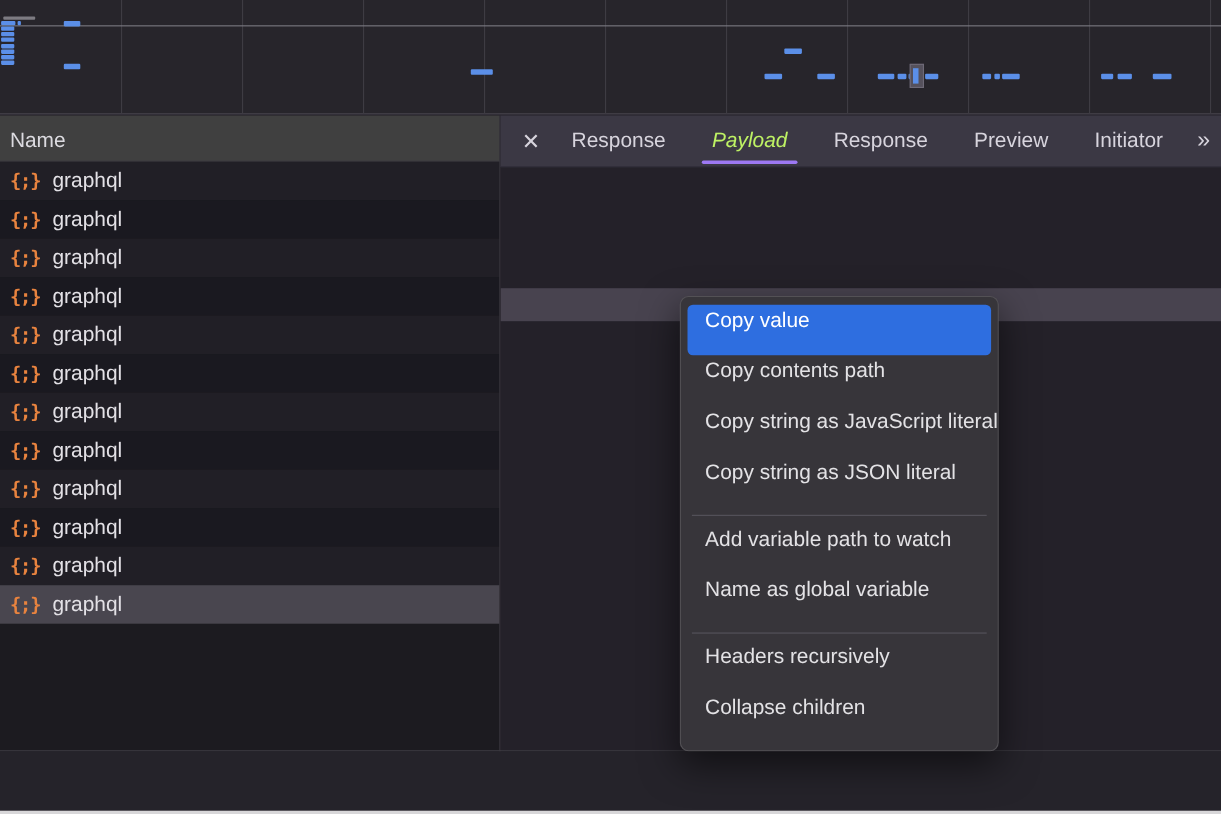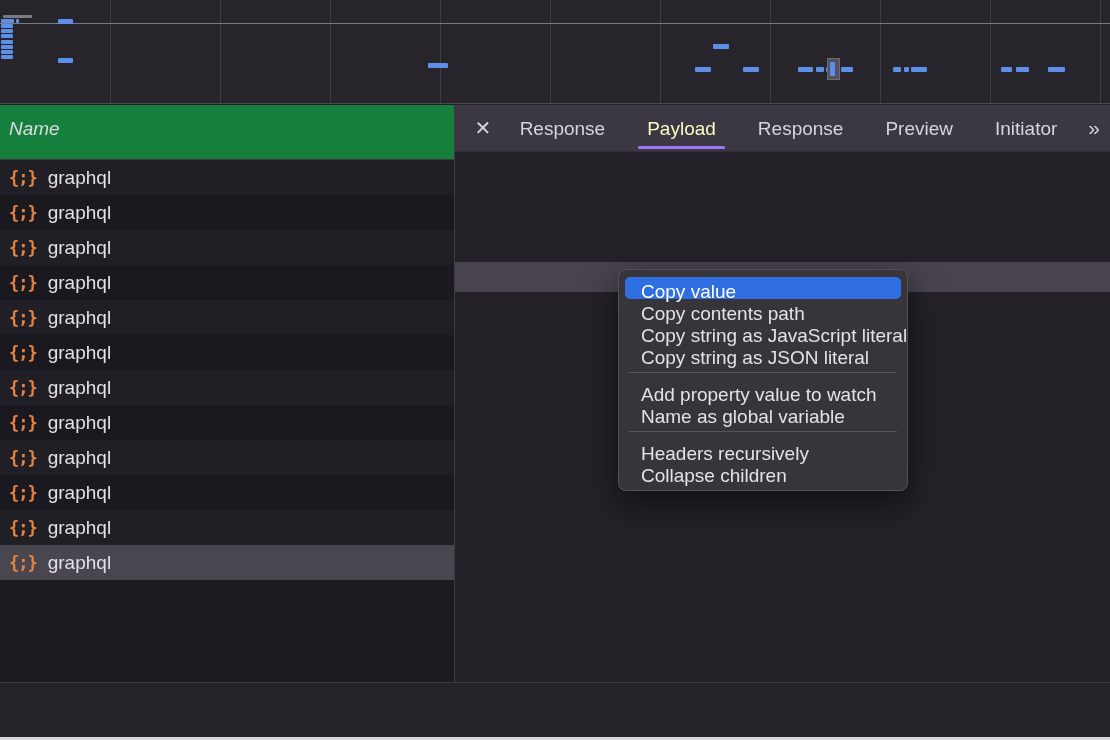--- a/index.html
+++ b/index.html
@@ -14,37 +14,37 @@
   .hline { position:absolute; left:0; right:0; height:1px; background:#7b7982; }
   .ov-bar { position:absolute; border-radius:1px; }
   .ov-marker { position:absolute; background:#55515c; border:1px solid #6e6a77; }
   .ov-marker-bar { position:absolute; background:#5b8fe8; }
 
   
   .left-panel { position:absolute; left:0; top:105px; width:454px; height:577px; background:#1c1b20; }
   .v-divider { position:absolute; left:454px; top:105px; width:1px; height:632px; background:#3c3a41; }
   .right-panel { position:absolute; left:455px; top:105px; width:655px; height:577px; background:#242129; }
 
-  .name-header { height:55px; line-height:47px; padding-left:9px; color:#dcdbe0;
-                 font-size:19px; background:#15803d; border-bottom:1px solid #3c3a41;font-style:italic; }
+  .name-header { height:42px; line-height:47px; padding-left:9px; color:#dcdbe0;
+                 font-size:19px; background:#404040; border-bottom:1px solid #3c3a41; }
   .req-row { display:flex; align-items:center; height:35px; padding-left:9px; cursor:default; }
   .req-row.even { background:#211f26; }
   .req-row.odd  { background:#1a1920; }
   .req-row.selected { background:#49464f; }
   .req-icon { color:#e8833f; font-family:"DejaVu Sans Mono", monospace; font-size:17px;
               font-weight:bold; margin-right:11px; letter-spacing:-1px; }
   .req-label { color:#e3e1e6; font-size:19px; }
 
   
   .tab-bar { display:flex; align-items:center; height:47px; background:#3b3844;
              padding-left:18px; border-bottom:1px solid #312e3a; }
   .close-btn { color:#d7d4dd; font-size:20px; width:28px; text-align:center; cursor:pointer; }
   .tab { position:relative; height:47px; line-height:47px; padding:0 15px; margin-left:12px;
          color:#d7d4dd; font-size:19px; cursor:pointer; white-space:nowrap; }
-  .tab.active { color:#fef9c3; }
+  .tab.active { color:#bef264;font-style:italic; }
   .tab.active::after { content:""; position:absolute; left:6px; right:6px; bottom:3px;
                        height:3px; border-radius:2px; background:#9d78f3; }
   .overflow-btn { margin-left:6px; color:#d7d4dd; font-size:21px; padding:0 10px; cursor:pointer; }
 
   
   .payload-content { position:relative; width:655px; height:530px; overflow:hidden; }
   .p-row { position:absolute; left:0; right:0; height:30px; line-height:30px;
            white-space:pre; overflow:hidden; }
   .mono { font-family:"DejaVu Sans Mono", monospace; font-size:17px; }
   .section-row { top:11px; }
@@ -56,21 +56,21 @@
   
   .h-divider { position:absolute; left:0; top:682px; width:1110px; height:1px; background:#3c3a41; }
   .footer { position:absolute; left:0; top:683px; width:1110px; height:54px; background:#25232a; }
   .bottom-strip { position:absolute; left:0; top:737px; width:1110px; height:3px; background:#d8d7d9; }
 
   
   .context-menu { position:absolute; left:618px; top:269px; width:290px;
                   background:#37353a; border:1px solid rgba(255,255,255,0.14);
                   border-radius:8px; padding:7px 0;
                   box-shadow:0 12px 34px rgba(0,0,0,0.55); }
-  .menu-item { height:22px; line-height:29px; margin:0 6px; padding:0 16px;
+  .menu-item { height:46px; line-height:29px; margin:0 6px; padding:0 16px;
                border-radius:5px; color:#e3e2e5; font-size:19px; white-space:nowrap;
                cursor:default; }
   .menu-item.highlighted { background:#2e6ee0; color:#ffffff; }
   .menu-sep { height:1px; background:#56545c; margin:7px 10px; }
 </style>
 </head>
 <body>
 
 <div class="devtools">
 
@@ -217,20 +217,20 @@
   <div class="h-divider"></div>
   <div class="footer"></div>
   <div class="bottom-strip"></div>
 
   <div class="context-menu" id="context-menu">
       <div class="menu-item highlighted">Copy value</div>
       <div class="menu-item">Copy contents path</div>
       <div class="menu-item">Copy string as JavaScript literal</div>
       <div class="menu-item">Copy string as JSON literal</div>
       <div class="menu-sep"></div>
-      <div class="menu-item">Add property value to watch</div>
+      <div class="menu-item">Add variable path to watch</div>
       <div class="menu-item">Name as global variable</div>
       <div class="menu-sep"></div>
       <div class="menu-item">Headers recursively</div>
       <div class="menu-item">Collapse children</div>
     </div>
 
 </div>
 
 </body></html>

